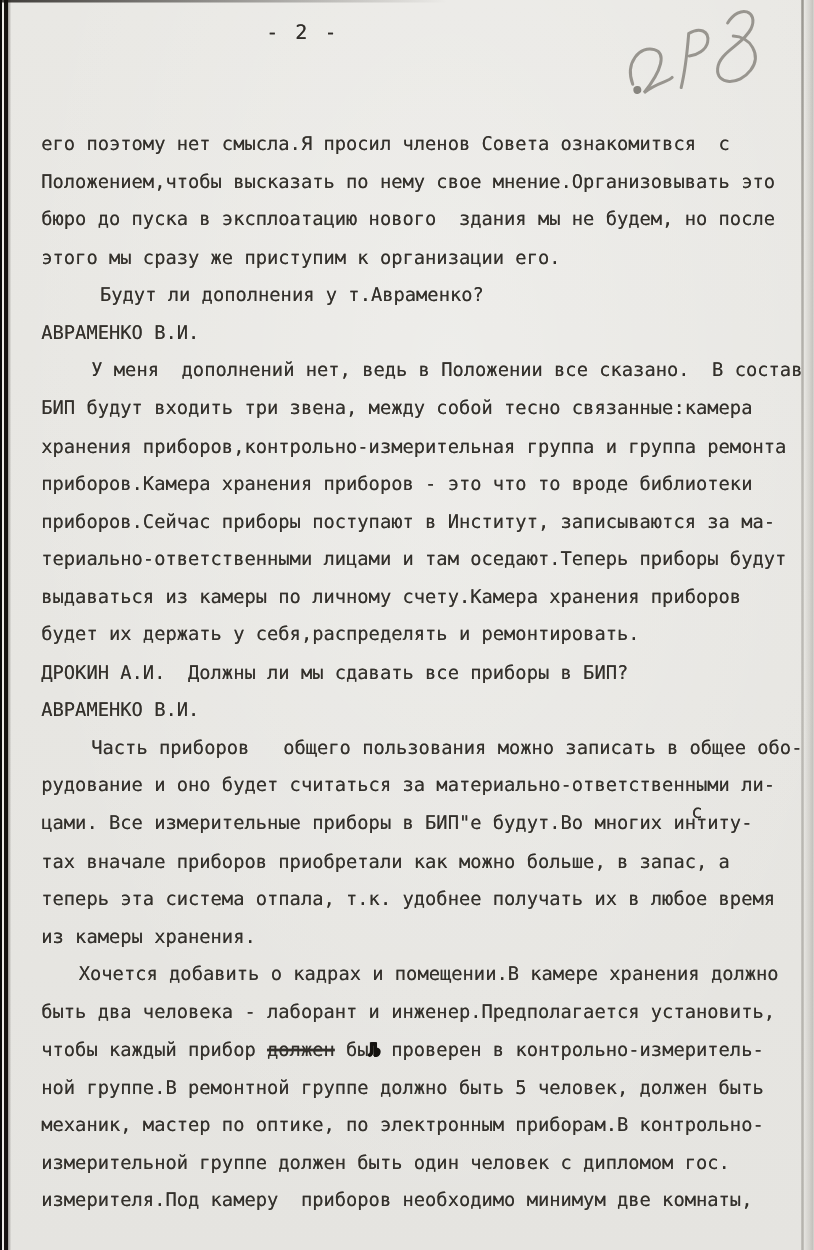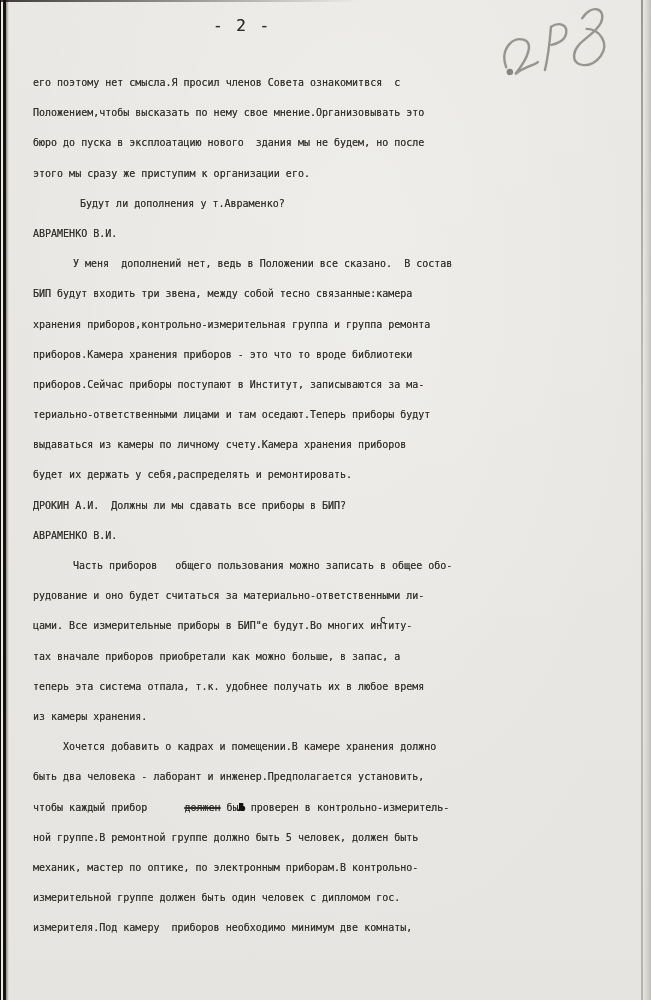--- a/index.html
+++ b/index.html
@@ -40,28 +40,28 @@
   .page-number{
     position:absolute;left:213px;top:16px;
     font-size:16px;color:#312e2a;letter-spacing:2px;
     text-shadow:0 0 0.5px rgba(45,42,38,0.7);
   }
   .pencil{
     position:absolute;left:488px;top:0px;width:140px;height:96px;
     transform:rotate(-8deg);
   }
   .textblock{
-    position:absolute;left:33px;top:68px;width:600px;
-    font-size:10px;line-height:30.2px;color:#33302b;
+    position:absolute;left:33px;top:100px;width:600px;
+    font-size:15px;line-height:30.2px;color:#33302b;
     text-shadow:0 0 0.5px rgba(48,44,40,0.65);
     white-space:pre;
   }
   .line{height:30.2px;}
   .seg-u{text-underline-offset:4px;text-decoration-thickness:1.5px;}
-  .seg-strike{text-decoration:line-through;text-decoration-thickness:2px;margin-left:31px;}
+  .seg-strike{text-decoration:line-through;text-decoration-thickness:2px;}
   .seg-sup{
     display:inline-block;width:0;overflow:visible;
     position:relative;top:-0.62em;left:-0.25em;
   }
   .seg-blot{
     font-weight:700;color:#15130f;
     text-shadow:0.6px 0 0 #15130f,-0.6px 0 0 #15130f,0 0.4px 0 #15130f;
   }
 </style>
 </head>

